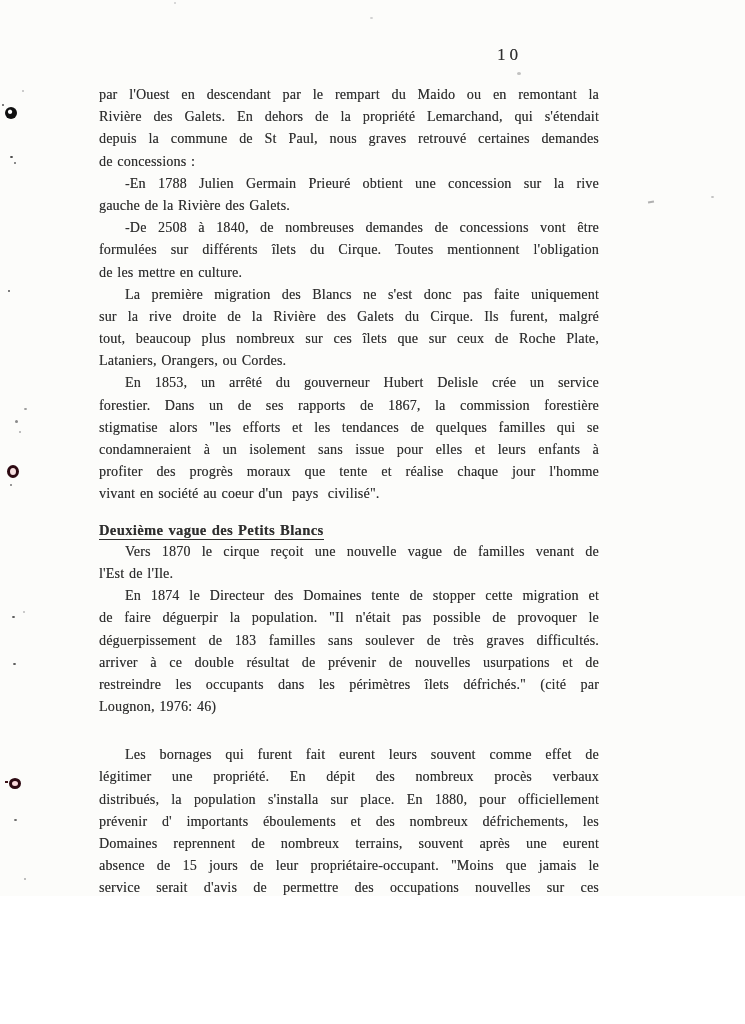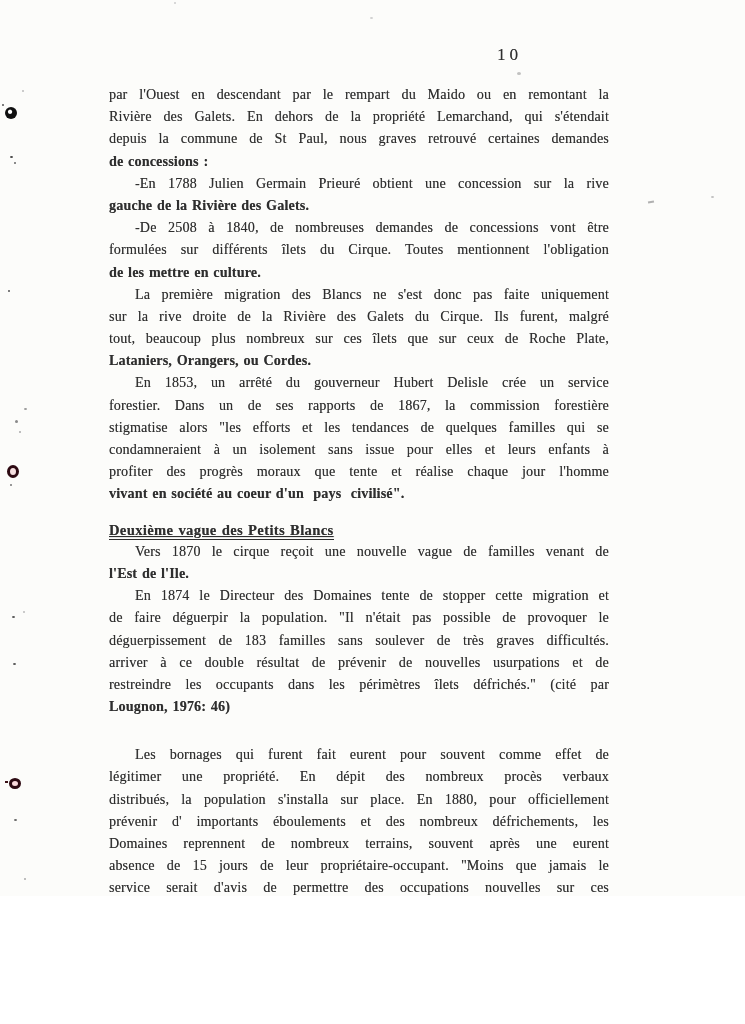--- a/index.html
+++ b/index.html
@@ -14,42 +14,42 @@
     background:#fcfcfa;
     overflow:hidden;
   }
   .page-number {
     position:absolute; left:497px; top:45px;
     font-size:17px; letter-spacing:4px;
     color:#2f2f2f;
     text-shadow:0.2px 0.2px 0.3px rgba(47,47,47,0.5);
   }
   .doc-body {
-    position:absolute; left:109px; top:84px; width:500px;
+    position:absolute; left:99px; top:84px; width:500px;
     color:#2e2e2e;
     font-size:14px;
     letter-spacing:0.2px;
     word-spacing:1px;
     text-shadow:0.2px 0.2px 0.35px rgba(46,46,46,0.55);
   }
   .para { width:500px; }
   .para.gap { margin-top:26px; }
   .line {
     height:22.2px; line-height:22.2px;
     text-align:justify; text-align-last:justify;
     overflow:hidden;
   }
-  .line.last { text-align-last:left;font-weight:bold; }
+  .line.last { text-align-last:left; }
   .para.indent .line:first-child { text-indent:26px; }
   .heading {
     margin-top:13px;
     height:22.2px; line-height:22.2px;
     font-weight:bold; font-size:14.5px; letter-spacing:0.4px;
   }
-  .heading span { border-bottom:1.6px solid #2e2e2e; padding-bottom:1px;text-decoration:underline; }
+  .heading span { border-bottom:1.6px solid #2e2e2e; padding-bottom:1px; }
 
   
   .mark { position:absolute; }
   .blob {
     left:5px; top:107px; width:12px; height:12px; border-radius:50%;
     background:radial-gradient(circle at 42% 40%, #ffffff 0 1.6px, #101010 2.6px 100%);
   }
   .blob-satellite { left:2px; top:104px; width:2px; height:2px; border-radius:50%; background:#555; }
   .ring { border-radius:50%; border:3px solid #2d0a12; background:#f6dfe0; }
   .ring1 { left:7px; top:465px; width:12px; height:13px; }
@@ -107,21 +107,21 @@
       </div>
       <div class="para indent">
         <div class="line">En 1874 le Directeur des Domaines tente de stopper cette migration et</div>
         <div class="line">de faire déguerpir la population. "Il n'était pas possible de provoquer le</div>
         <div class="line">déguerpissement de 183 familles sans soulever de très graves difficultés.</div>
         <div class="line">arriver à ce double résultat de prévenir de nouvelles usurpations et de</div>
         <div class="line">restreindre les occupants dans les périmètres îlets défrichés." (cité par</div>
         <div class="line last">Lougnon, 1976: 46)</div>
       </div>
       <div class="para indent gap">
-        <div class="line">Les bornages qui furent fait eurent pour souvent comme effet de</div>
+        <div class="line">Les bornages qui furent fait eurent leurs souvent comme effet de</div>
         <div class="line">légitimer une propriété. En dépit des nombreux procès verbaux</div>
         <div class="line">distribués, la population s'installa sur place. En 1880, pour officiellement</div>
         <div class="line">prévenir d' importants éboulements et des nombreux défrichements, les</div>
         <div class="line">Domaines reprennent de nombreux terrains, souvent après une eurent</div>
         <div class="line">absence de 15 jours de leur propriétaire-occupant. "Moins que jamais le</div>
         <div class="line">service serait d'avis de permettre des occupations nouvelles sur ces</div>
         <div class="line last">terrains, attendu que le couvert forestier commence à s'y reconstituer.".</div>
       </div>
     </div>
 

